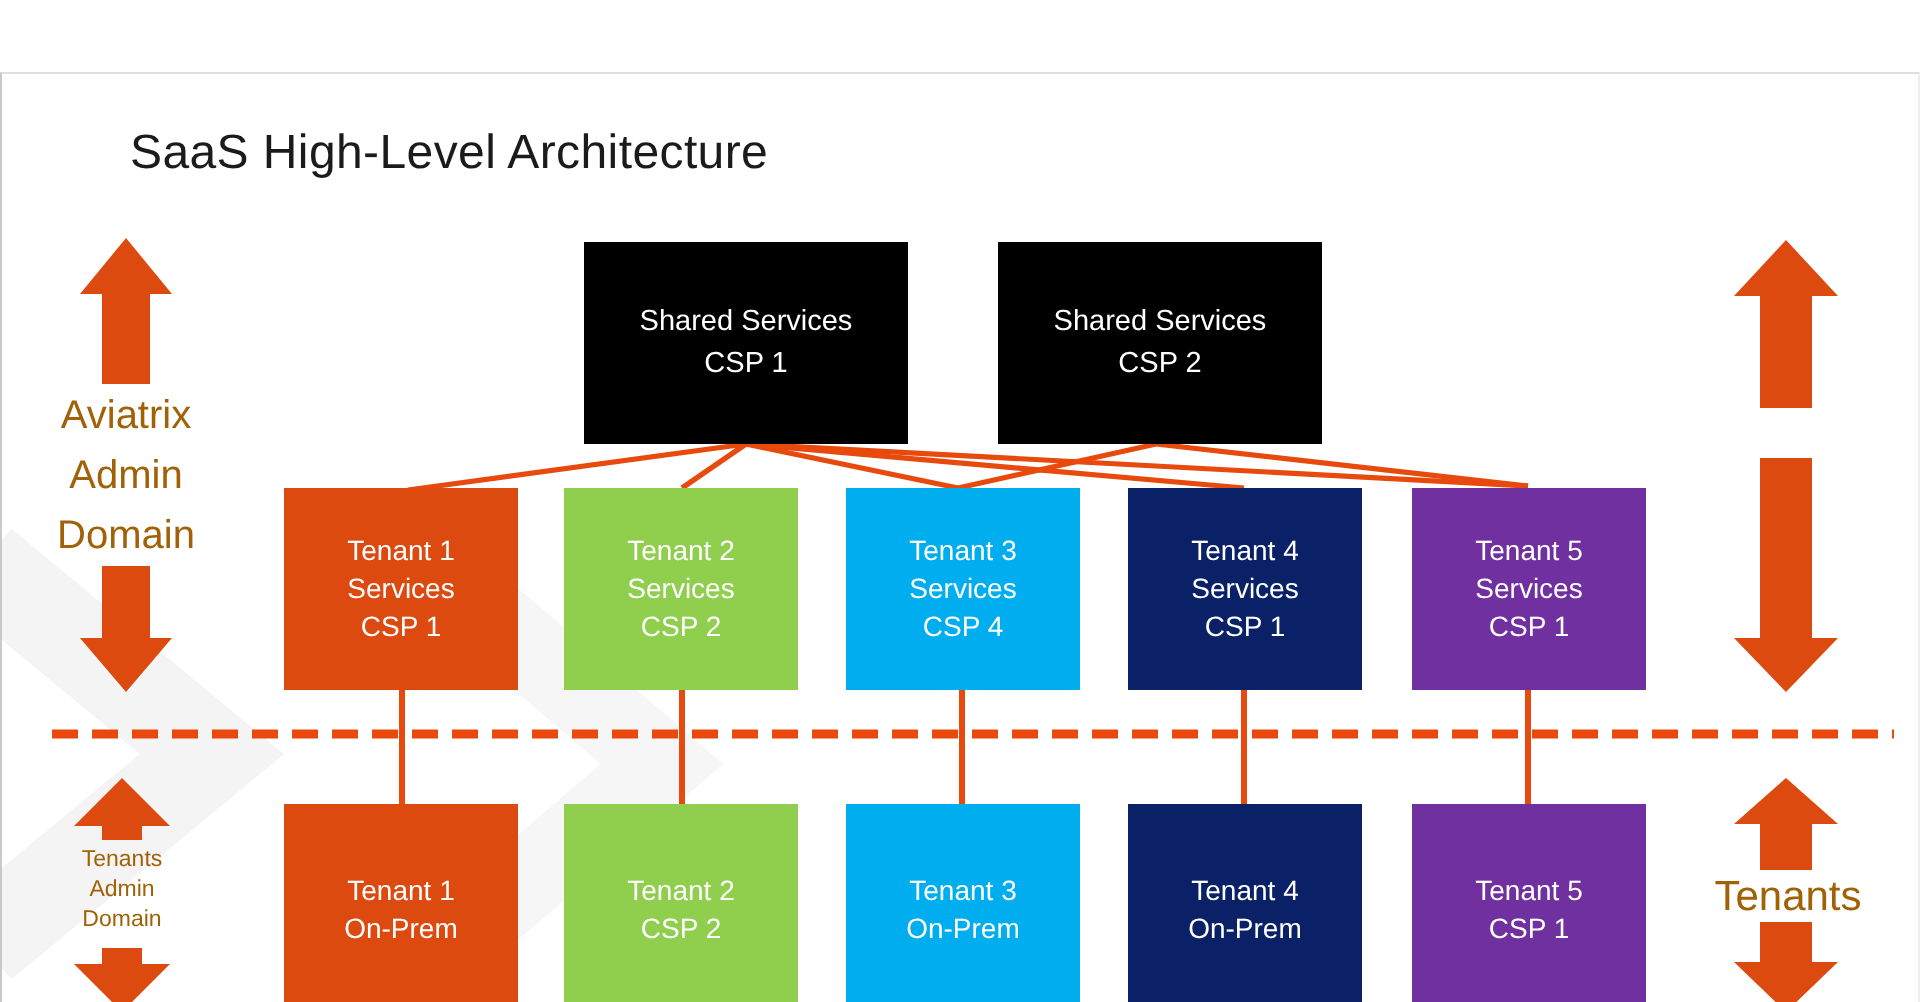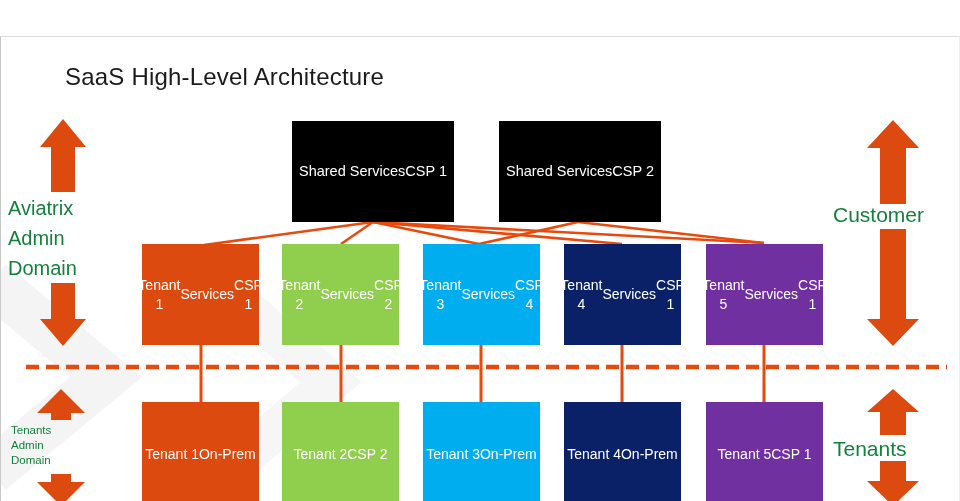--- a/index.html
+++ b/index.html
@@ -8,29 +8,29 @@
     border-left:1px solid #c9c9c9;border-top:1px solid #dedede;
     border-bottom:2px solid #a8a8a8;border-right:1px solid #eeeeee;
     font-family:"Liberation Sans",sans-serif;overflow:hidden;margin-top:36px;
   }
   .title{
     position:absolute;left:64px;top:26px;font-size:24px;color:#1b1b1b;
     letter-spacing:.2px;
   }
   .overlay{position:absolute;left:0;top:0;width:958px;height:498px;}
   .box{
-    position:absolute;display:flex;flex-direction:row;justify-content:center;
+    position:absolute;display:flex;flex-direction:column;justify-content:center;
     align-items:center;text-align:center;color:#ffffff;font-size:14px;
     line-height:19px;
   }
   .shared{width:162px;height:101px;top:84px;font-size:14.5px;line-height:21px;}
   .svc{width:117px;height:101px;top:207px;}
   .onp{width:117px;height:105px;top:365px;}
   .side-label{
-    position:absolute;color:#15803d;
+    position:absolute;text-align:center;color:#a16207;
   }
   .lbl-big{font-size:20px;line-height:30px;}
   .lbl-small{font-size:11.5px;line-height:15px;}
   .lbl-one{font-size:21px;}
 </style>
 </head>
 <body>
 
 <div class="stage">
 
@@ -136,16 +136,15 @@
   <div class="side-label lbl-big" style="left:7px;top:156px;width:110px;">
     <div>Aviatrix</div>
     <div>Admin</div>
     <div>Domain</div>
   </div>
   <div class="side-label lbl-small" style="left:10px;top:386px;width:100px;">
     <div>Tenants</div>
     <div>Admin</div>
     <div>Domain</div>
   </div>
-  <div class="side-label lbl-one" style="left:832px;top:166px;width:122px;">Customer</div>
   <div class="side-label lbl-one" style="left:832px;top:400px;width:122px;">Tenants</div>
 
 </div>
 
 </body></html>

